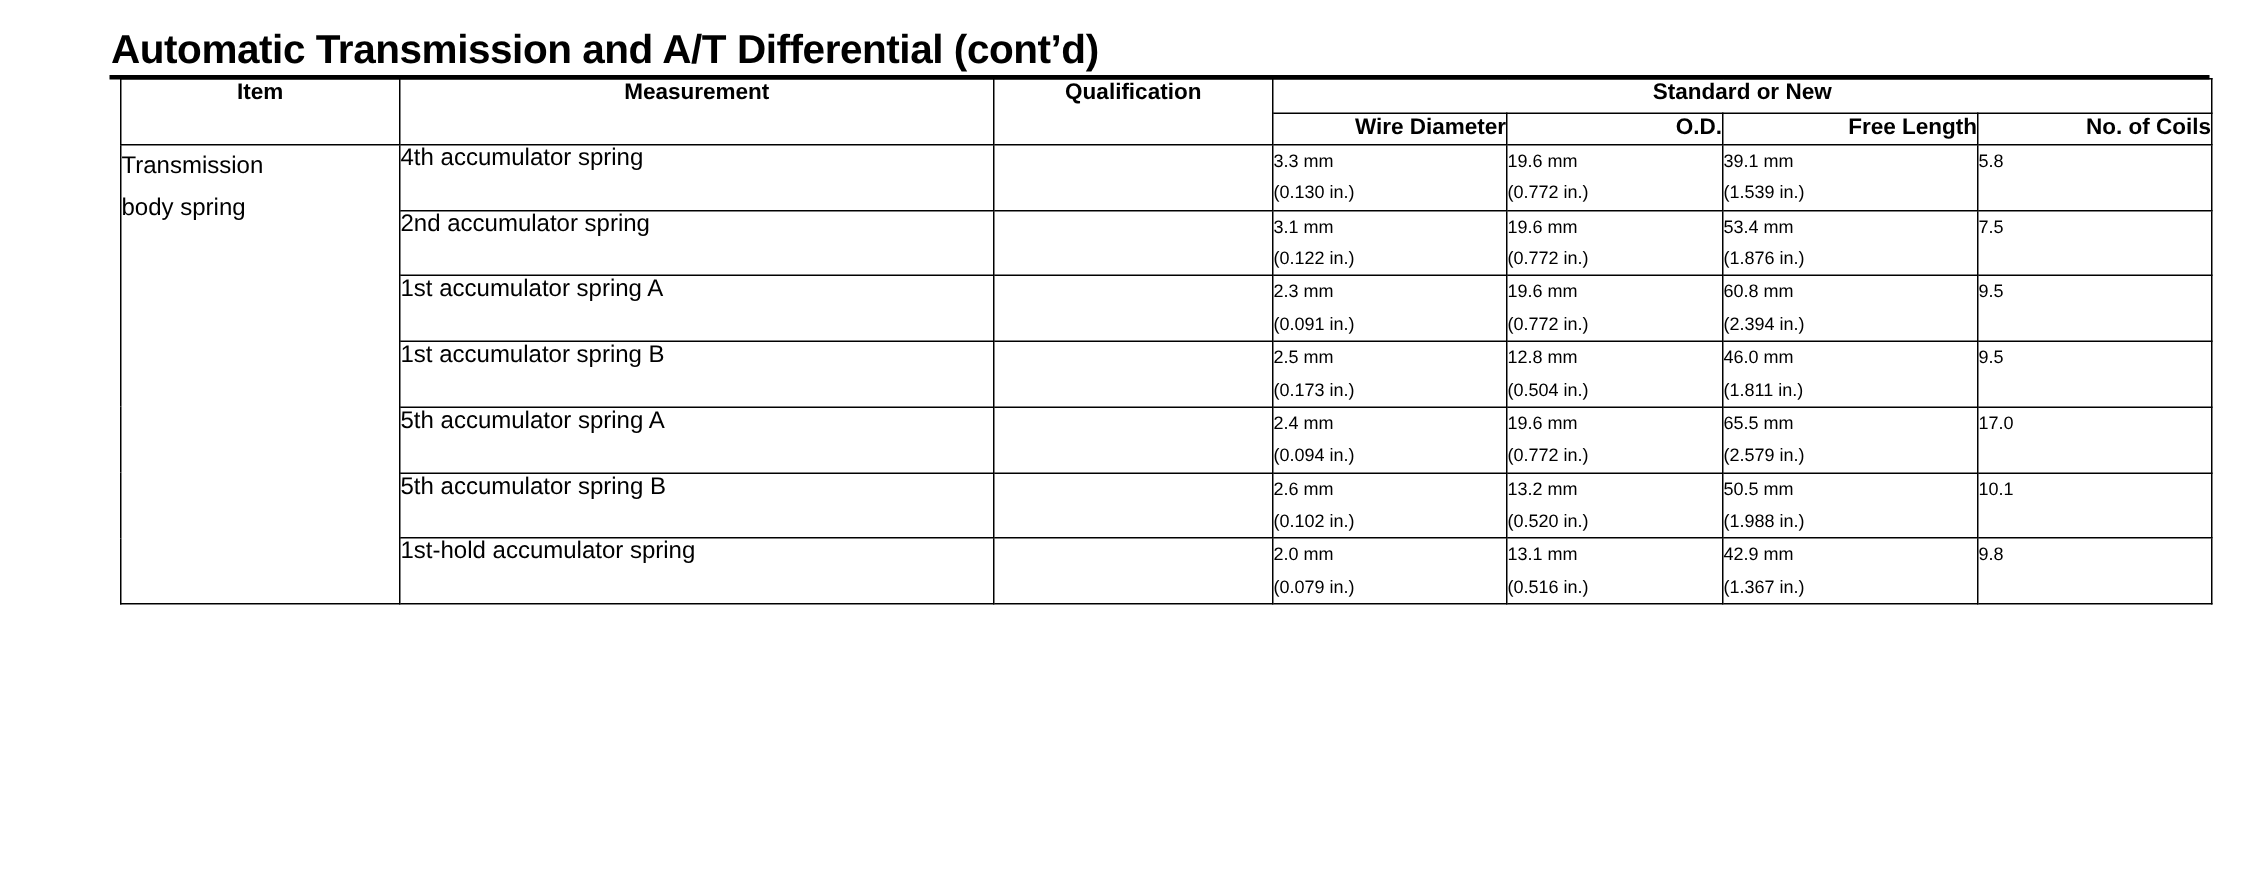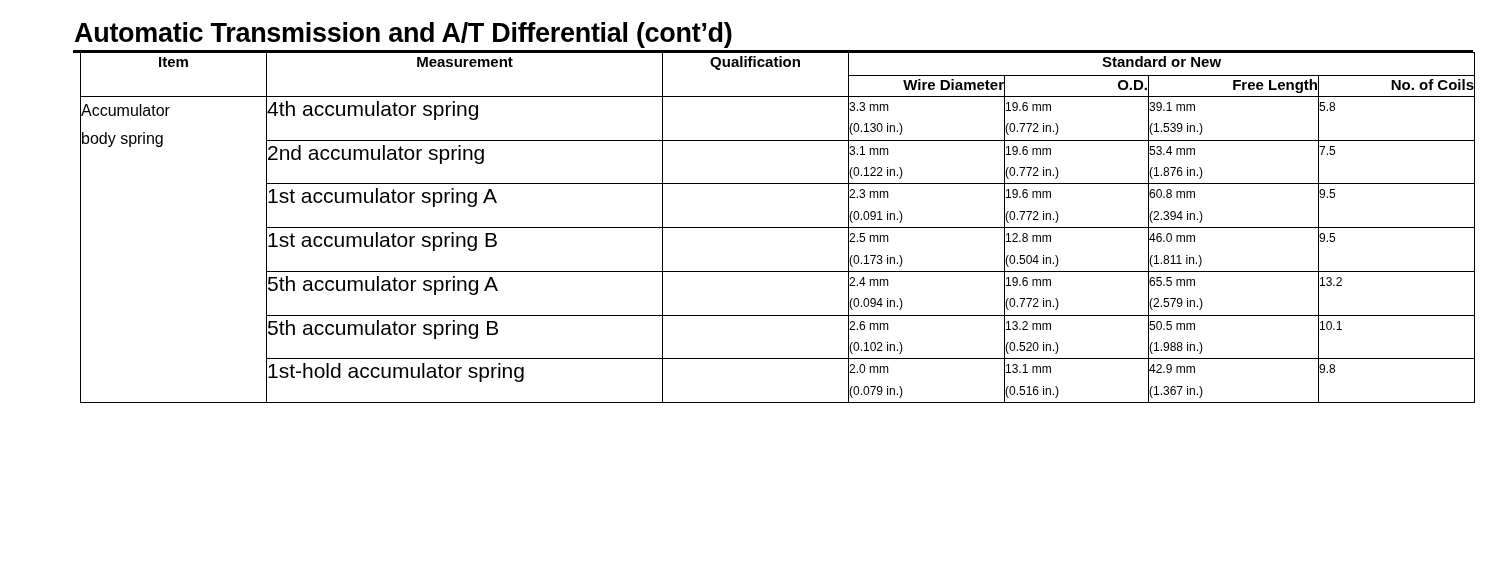--- a/index.html
+++ b/index.html
@@ -66,21 +66,21 @@
     padding: 4px 4px;
     height: 20px;
   }
   td.item-cell {
     font-size: 16px;
     padding: 11px 0 0 12px;
     line-height: 1.75;
     vertical-align: top;
   }
   td.meas-cell {
-    font-size: 21px;
+    font-size: 16px;
     padding: 11px 0 0 10px;
     vertical-align: top;
   }
   td.qual-cell {
     font-size: 16px;
   }
   td.val-cell {
     font-size: 12px;
     padding: 11px 0 8px 10px;
     vertical-align: top;
@@ -123,21 +123,21 @@
       <tr>
         <th class="sub">Wire Diameter</th>
         <th class="sub">O.D.</th>
         <th class="sub">Free Length</th>
         <th class="sub">No. of Coils</th>
       </tr>
     </thead>
     <tbody>
       <tr>
         <td class="item-cell" rowspan="7">
-          <span>Accumulator</span><br>
+          <span>Transmission</span><br>
           <span>body spring</span>
         </td>
         <td class="meas-cell">4th accumulator spring</td>
         <td class="qual-cell"></td>
         <td class="val-cell">
           <span>3.3 mm</span>
           <span class="val-line2">(0.130 in.)</span>
         </td>
         <td class="val-cell">
           <span>19.6 mm</span>
@@ -208,21 +208,21 @@
           <span class="val-line2">(0.094 in.)</span>
         </td>
         <td class="val-cell">
           <span>19.6 mm</span>
           <span class="val-line2">(0.772 in.)</span>
         </td>
         <td class="val-cell">
           <span>65.5 mm</span>
           <span class="val-line2">(2.579 in.)</span>
         </td>
-        <td class="val-cell">13.2</td>
+        <td class="val-cell">17.0</td>
       </tr>
       <tr>
         <td class="meas-cell">5th accumulator spring B</td>
         <td class="qual-cell"></td>
         <td class="val-cell">
           <span>2.6 mm</span>
           <span class="val-line2">(0.102 in.)</span>
         </td>
         <td class="val-cell">
           <span>13.2 mm</span>

